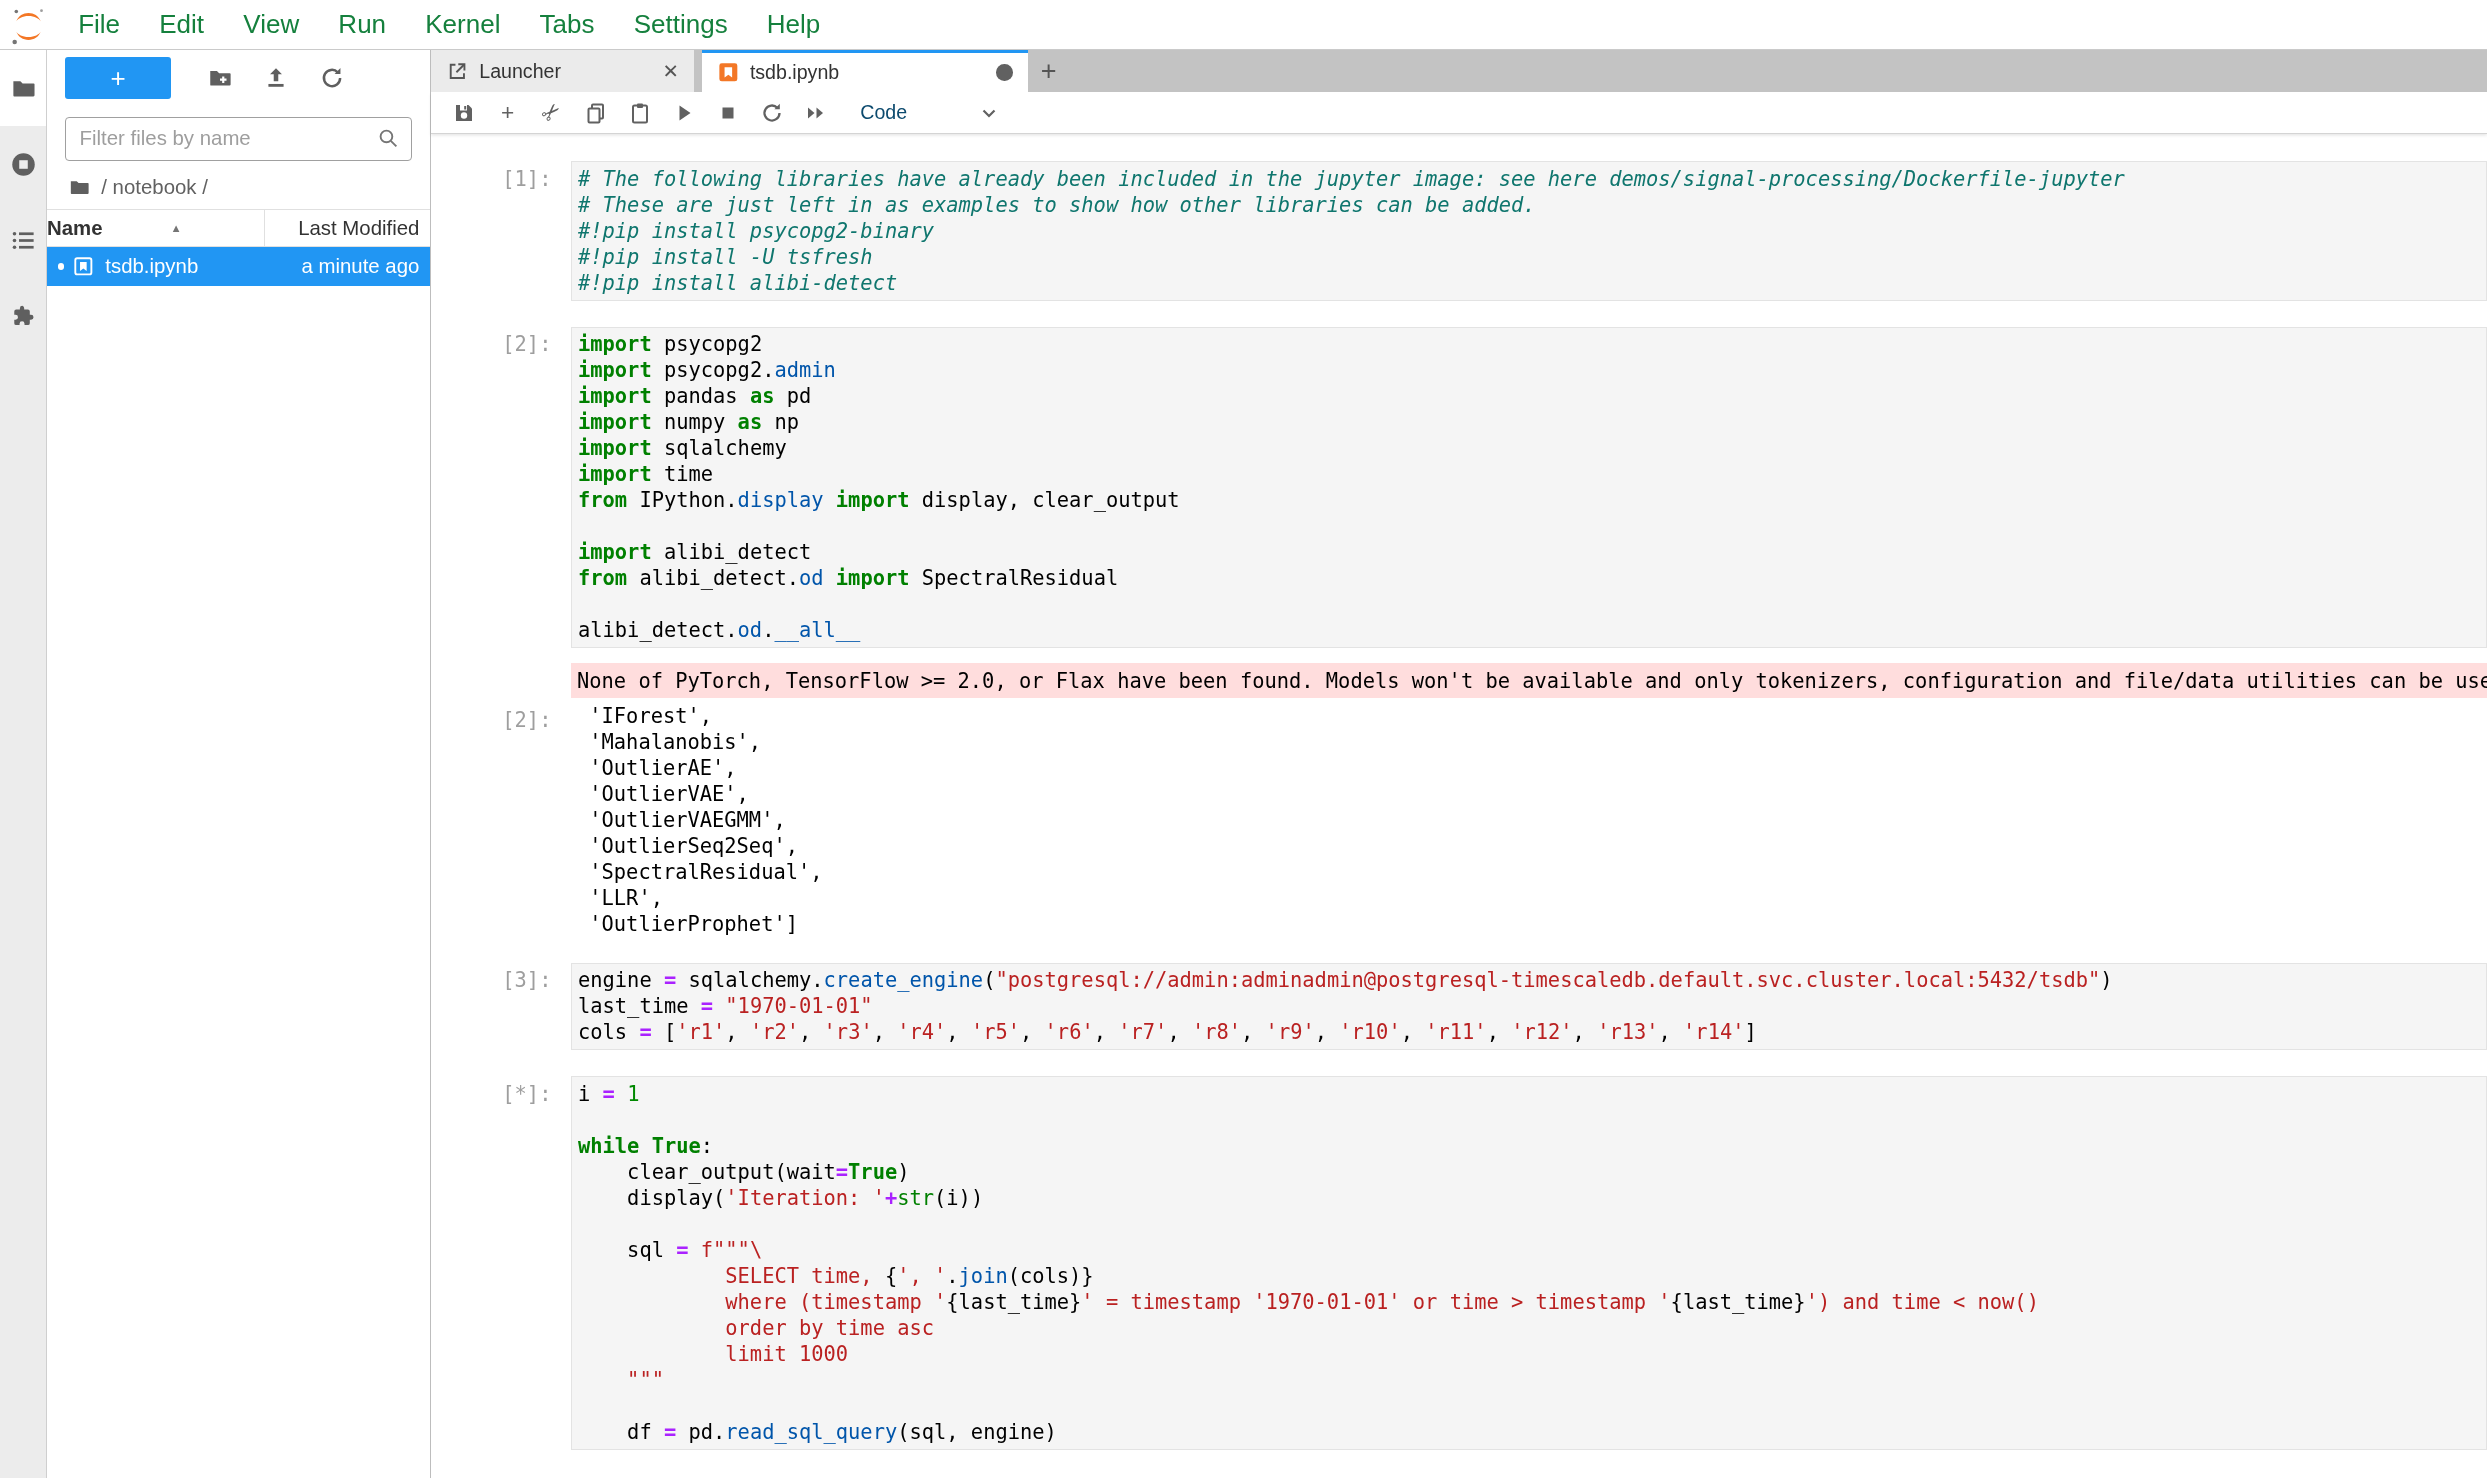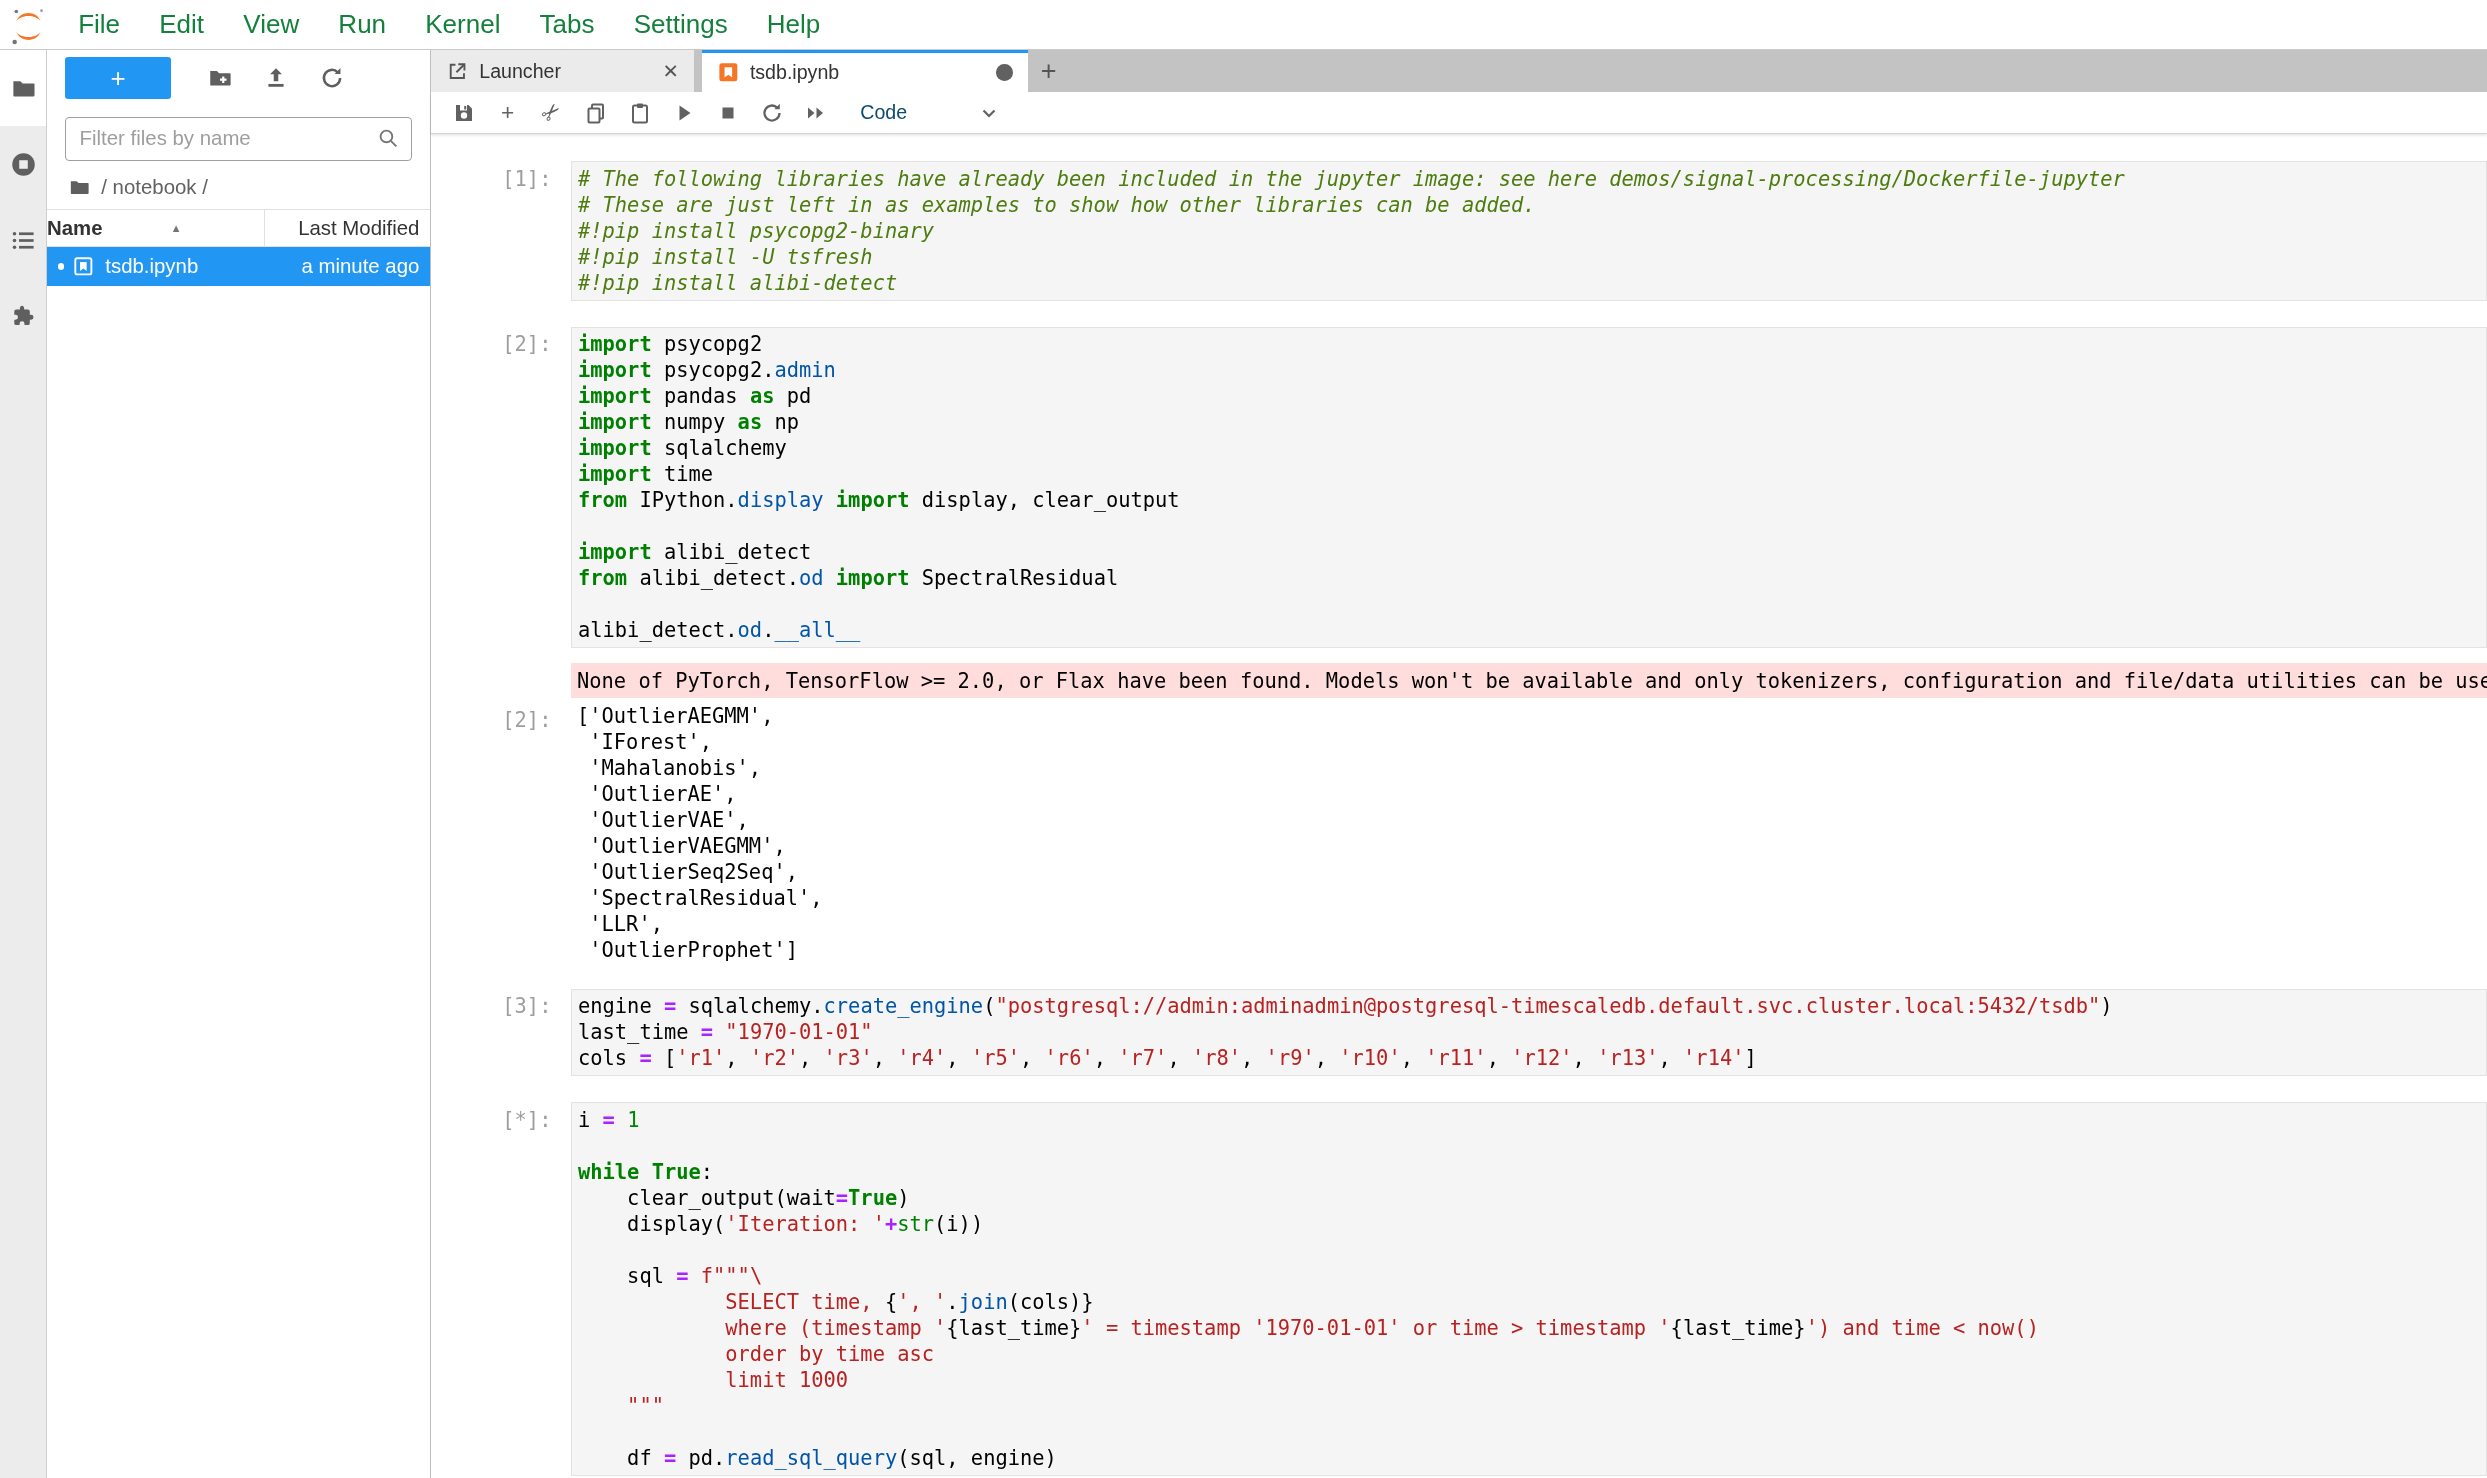--- a/index.html
+++ b/index.html
@@ -68,21 +68,21 @@
   .prompt{width:140px;flex:0 0 auto;text-align:right;padding-right:19.6px;
     font:20.4px/26px "DejaVu Sans Mono",monospace;color:#9e9e9e;padding-top:4.5px;}
   .input-area{flex:1;background:#f5f5f5;border:0.8px solid #e3e3e3;padding:3.8px 0 3.8px 6px;min-width:0;}
   .output-area{flex:1;padding:0 0 0 6px;min-width:0;}
   .stderr-box{flex:1;background:#fdd;padding:4.5px 0 4.5px 6px;min-width:0;}
   .code-line{height:26px;white-space:pre;font:20.4px/26px "DejaVu Sans Mono",monospace;color:#000;}
   .tk-kw{color:#008000;font-weight:bold;}
   .tk-b{color:#008000;}
   .tk-num{color:#080;}
   .tk-str{color:#ba2121;}
-  .tk-com{color:#4d7c0f;font-style:italic;}
+  .tk-com{color:#0f766e;font-style:italic;}
   .tk-op{color:#aa22ff;font-weight:bold;}
   .tk-prop{color:#0055aa;}
   .tk-pl{color:#000;}
 </style>
 </head>
 <body>
 
 <div id="app">
 
   <div class="menubar">
@@ -299,21 +299,20 @@
           </div>
           <div class="nbrow" style="margin-bottom: 4.5px;">
             <div class="prompt"></div>
             <div class="stderr-box">
               <div class="code-line"><span class="tk-pl">None of PyTorch, TensorFlow &gt;= 2.0, or Flax have been found. Models won't be available and only tokenizers, configuration and file/data utilities can be used.</span></div>
             </div>
           </div>
           <div class="nbrow" style="margin-bottom: 26px;">
             <div class="prompt">[2]:</div>
             <div class="output-area">
-              <div class="code-line"><span class="tk-pl">['OutlierAEGMM',</span></div>
               <div class="code-line"><span class="tk-pl"> 'IForest',</span></div>
               <div class="code-line"><span class="tk-pl"> 'Mahalanobis',</span></div>
               <div class="code-line"><span class="tk-pl"> 'OutlierAE',</span></div>
               <div class="code-line"><span class="tk-pl"> 'OutlierVAE',</span></div>
               <div class="code-line"><span class="tk-pl"> 'OutlierVAEGMM',</span></div>
               <div class="code-line"><span class="tk-pl"> 'OutlierSeq2Seq',</span></div>
               <div class="code-line"><span class="tk-pl"> 'SpectralResidual',</span></div>
               <div class="code-line"><span class="tk-pl"> 'LLR',</span></div>
               <div class="code-line"><span class="tk-pl"> 'OutlierProphet']</span></div>
             </div>

